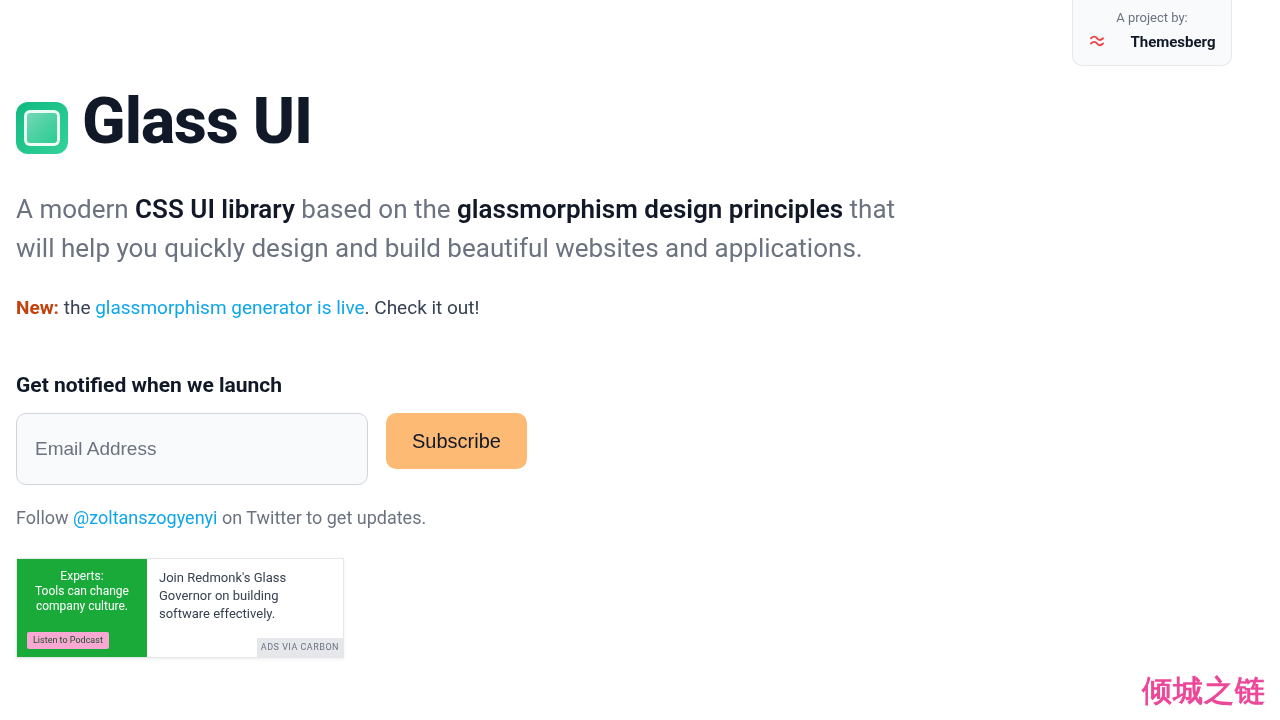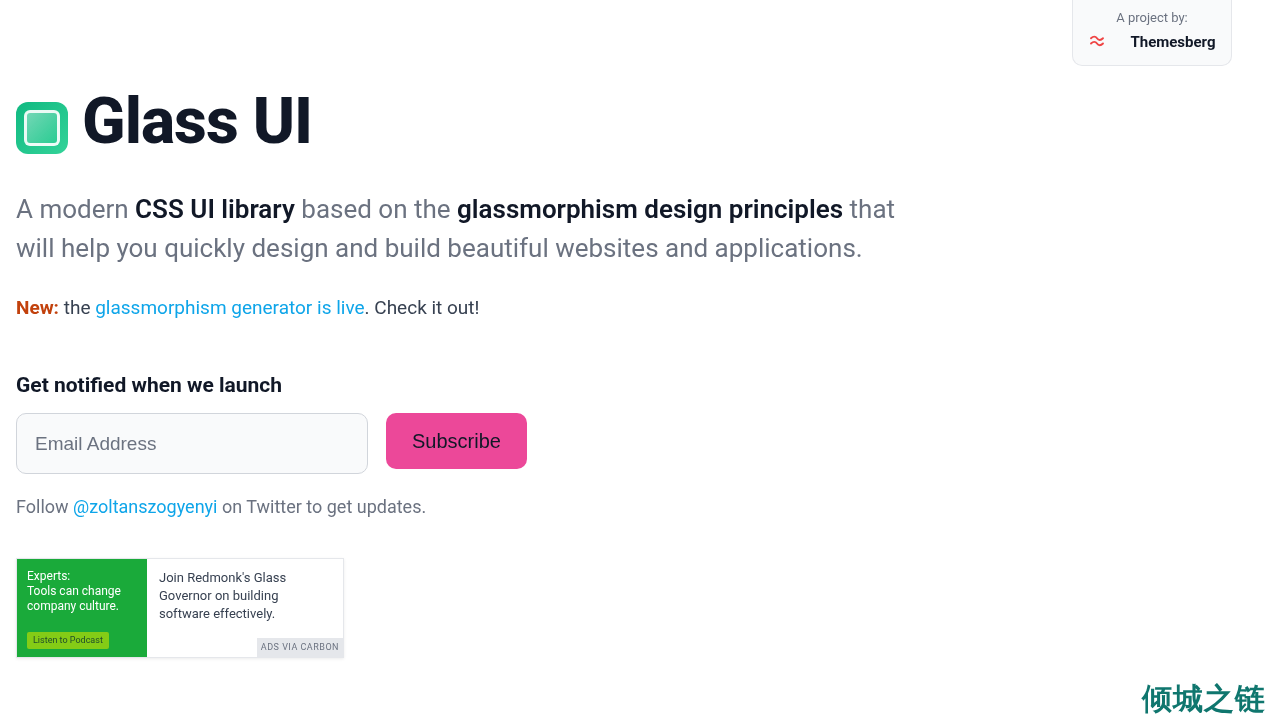--- a/index.html
+++ b/index.html
@@ -102,33 +102,33 @@
       color: #111827;
       margin-bottom: 16px;
     }
     .subscribe-row {
       display: flex;
       gap: 18px;
       margin-bottom: 22px;
     }
     .email-input {
       width: 352px;
-      height: 61px;
+      height: 72px;
       border: 1px solid #d1d5db;
       border-radius: 10px;
       background: #f9fafb;
       padding: 0 18px;
       font-size: 19px;
       color: #374151;
     }
     .email-input::placeholder { color: #6b7280; }
     .subscribe-btn {
       height: 56px;
       padding: 0 26px;
-      background: #ec4899;
+      background: #fdba74;
       border: none;
       border-radius: 10px;
       font-size: 20px;
       font-weight: 500;
       color: #111827;
       cursor: pointer;
     }
     .follow-line {
       font-size: 18px;
       color: #6b7280;
@@ -151,21 +151,21 @@
       color: #ffffff;
       padding: 10px 10px 8px 10px;
       display: flex;
       flex-direction: column;
       justify-content: space-between;
       font-size: 12px;
       line-height: 1.25;
     }
     .ad-image-cta {
       align-self: flex-start;
-      background: #84cc16;
+      background: #f9a8d4;
       color: #1f4d2b;
       font-size: 9px;
       padding: 3px 6px;
       border-radius: 2px;
     }
     .ad-content {
       flex: 1;
       position: relative;
       padding: 10px 12px;
       font-size: 13px;
@@ -177,25 +177,25 @@
       bottom: 0;
       right: 0;
       background: #e5e7eb;
       color: #6b7280;
       font-size: 9px;
       letter-spacing: 0.5px;
       padding: 3px 4px;
     }
     .watermark {
       position: absolute;
-      bottom: 0;
+      bottom: 8px;
       right: 14px;
       font-size: 30px;
       font-weight: 700;
-      color: #0f766e;
+      color: #ec4899;
       font-family: Liberation Serif, serif;
       text-shadow: 1px 1px 0 #fff;
       letter-spacing: 1px;
     }
   </style>
 </head>
 <body>
 
 <div class="project-badge">
   <div class="project-badge-label">A project by:</div>
@@ -231,21 +231,21 @@
     <button class="subscribe-btn">Subscribe</button>
   </div>
 
   <p class="follow-line">
     <span>Follow </span><a class="link">@zoltanszogyenyi</a><span> on Twitter to get updates.</span>
   </p>
 </div>
 
 <div class="ad-box">
   <div class="ad-image">
-    <div style="white-space:pre-line;">Experts:
+    <div style="white-space:pre-line;text-align:center;">Experts:
 Tools can change company culture.</div>
     <div class="ad-image-cta">Listen to Podcast</div>
   </div>
   <div class="ad-content">
     <div>Join Redmonk's Glass Governor on building software effectively.</div>
     <div class="ad-via">ADS VIA CARBON</div>
   </div>
 </div>
 
 <div class="watermark">倾城之链</div>

